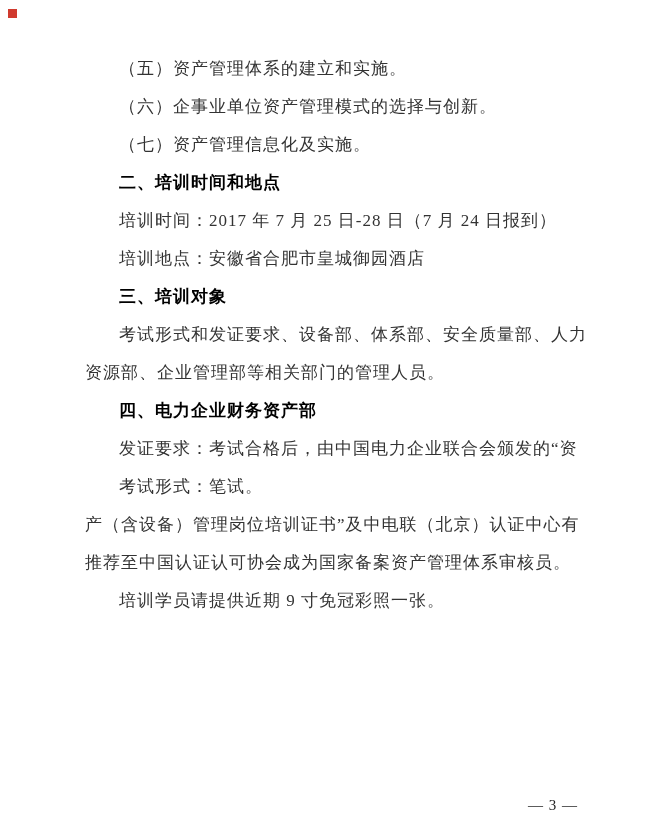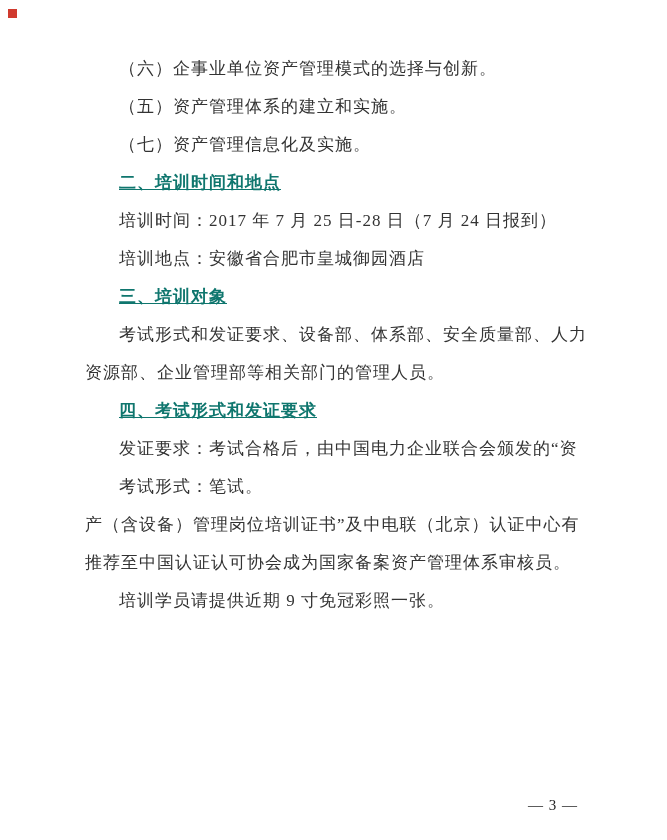--- a/index.html
+++ b/index.html
@@ -39,53 +39,52 @@
   .line.list,
   .line.indent {
     text-indent: 2em;
   }
   .line.flush {
     text-indent: 0;
   }
   .line.heading {
     font-family: "Liberation Sans", sans-serif;
     font-weight: bold;
-    color: #0f766e;
+    color: #000000;
     text-indent: 2em;
     letter-spacing: 1px;
-    text-decoration: underline;
   }
   .page-number {
     position: absolute;
     left: 508px;
     top: 797px;
     width: 90px;
     text-align: center;
     font-family: "Liberation Serif", serif;
     font-size: 15px;
     color: #222222;
     letter-spacing: 1px;
   }
 </style>
 </head>
 <body>
 
 <div class="page" style="background: rgb(255, 255, 255);">
   <div class="red-marker" style="background: rgb(208, 58, 46);"></div>
   <div class="content" style="color: rgb(51, 51, 51);">
+      <div class="line list">（五）资产管理体系的建立和实施。</div>
       <div class="line list">（六）企事业单位资产管理模式的选择与创新。</div>
-      <div class="line list">（五）资产管理体系的建立和实施。</div>
       <div class="line list">（七）资产管理信息化及实施。</div>
       <div class="line heading">二、培训时间和地点</div>
       <div class="line indent">培训时间：2017 年 7 月 25 日-28 日（7 月 24 日报到）</div>
       <div class="line indent">培训地点：安徽省合肥市皇城御园酒店</div>
       <div class="line heading">三、培训对象</div>
       <div class="line indent">考试形式和发证要求、设备部、体系部、安全质量部、人力</div>
       <div class="line flush">资源部、企业管理部等相关部门的管理人员。</div>
-      <div class="line heading">四、考试形式和发证要求</div>
+      <div class="line heading">四、电力企业财务资产部</div>
       <div class="line indent">发证要求：考试合格后，由中国电力企业联合会颁发的“资</div>
       <div class="line indent">考试形式：笔试。</div>
       <div class="line flush">产（含设备）管理岗位培训证书”及中电联（北京）认证中心有</div>
       <div class="line flush">推荐至中国认证认可协会成为国家备案资产管理体系审核员。</div>
       <div class="line indent">培训学员请提供近期 9 寸免冠彩照一张。</div>
     </div>
   <div class="page-number">— 3 —</div>
 </div>
 
 </body></html>

